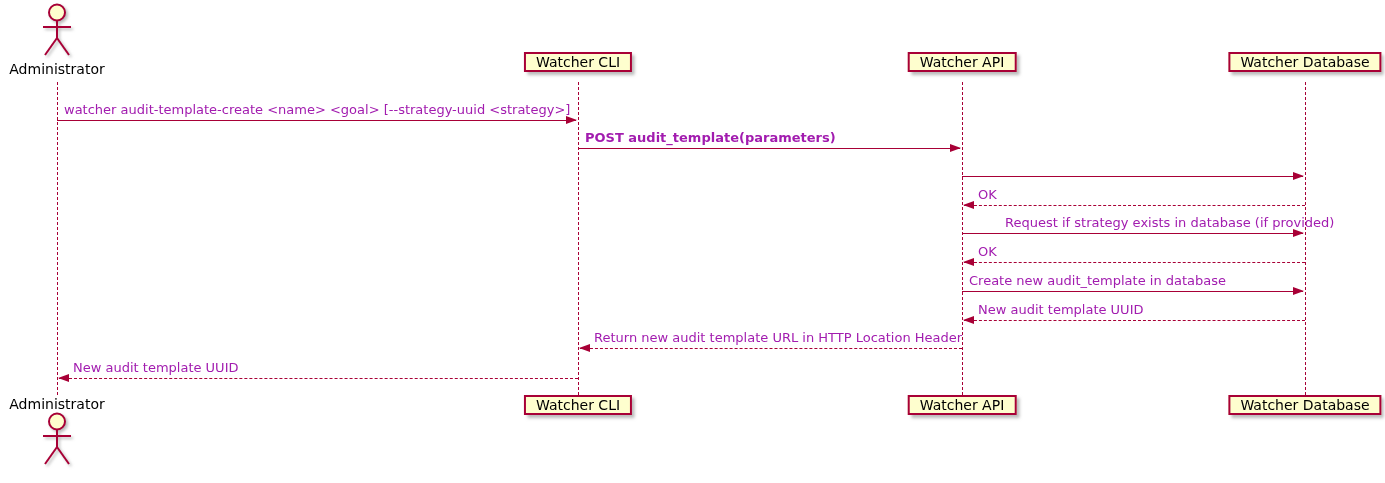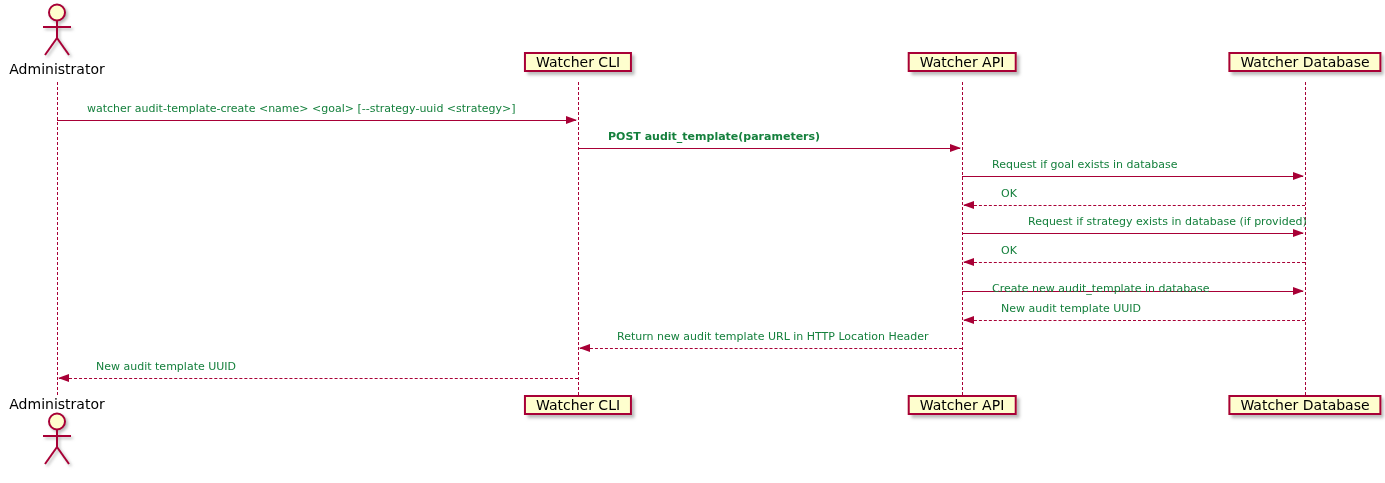--- a/index.html
+++ b/index.html
@@ -47,23 +47,22 @@
   .arrowhead {
     position:absolute;
     width:0; height:0;
     border-top:4.5px solid transparent;
     border-bottom:4.5px solid transparent;
   }
   .arrowhead.right { border-left:11px solid #A80036; }
   .arrowhead.left  { border-right:11px solid #A80036; }
   .msg-label {
     position:absolute;
-    font-size:11px; color:#15803d;
+    font-size:13px; color:#a21caf;
     white-space:nowrap;
-    margin-left:23px;
   }
 </style>
 </head>
 <body>
 
 <div id="diagram">
     <div class="lifeline" style="left: 57px; top: 82px; height: 313px;"></div>
     <div class="actor-figure" style="left: 57px; top: 3px;"><svg width="38" height="56" viewBox="0 0 38 56">
         <circle cx="19" cy="9.5" r="8" fill="#FEFECE" stroke="#A80036" stroke-width="2"></circle>
         <line x1="19" y1="17.5" x2="19" y2="35" stroke="#A80036" stroke-width="2"></line>
@@ -102,33 +101,32 @@
       <span>Watcher Database</span>
     </div>
     <div class="msg-line solid" style="left: 57px; top: 120px; width: 519px;"></div>
     <div class="arrowhead right" style="top: 116px; left: 566px;"></div>
     <div class="msg-label" style="top: 102px; left: 64px;">watcher audit-template-create &lt;name&gt; &lt;goal&gt; [--strategy-uuid &lt;strategy&gt;]</div>
     <div class="msg-line solid" style="left: 578px; top: 148px; width: 382px;"></div>
     <div class="arrowhead right" style="top: 144px; left: 950px;"></div>
     <div class="msg-label" style="top: 130px; left: 585px; font-weight: bold;">POST audit_template(parameters)</div>
     <div class="msg-line solid" style="left: 962px; top: 176px; width: 341px;"></div>
     <div class="arrowhead right" style="top: 172px; left: 1293px;"></div>
-    <div class="msg-label" style="top: 158px; left: 969px;">Request if goal exists in database</div>
     <div class="msg-line dotted" style="left: 964px; top: 205px; width: 341px;"></div>
     <div class="arrowhead left" style="top: 201px; left: 963px;"></div>
     <div class="msg-label" style="top: 187px; left: 978px;">OK</div>
     <div class="msg-line solid" style="left: 962px; top: 233px; width: 341px;"></div>
     <div class="arrowhead right" style="top: 229px; left: 1293px;"></div>
     <div class="msg-label" style="top: 215px; left: 1005px;">Request if strategy exists in database (if provided)</div>
     <div class="msg-line dotted" style="left: 964px; top: 262px; width: 341px;"></div>
     <div class="arrowhead left" style="top: 258px; left: 963px;"></div>
     <div class="msg-label" style="top: 244px; left: 978px;">OK</div>
     <div class="msg-line solid" style="left: 962px; top: 291px; width: 341px;"></div>
     <div class="arrowhead right" style="top: 287px; left: 1293px;"></div>
-    <div class="msg-label" style="top: 282px; left: 969px;">Create new audit_template in database</div>
+    <div class="msg-label" style="top: 273px; left: 969px;">Create new audit_template in database</div>
     <div class="msg-line dotted" style="left: 964px; top: 320px; width: 341px;"></div>
     <div class="arrowhead left" style="top: 316px; left: 963px;"></div>
     <div class="msg-label" style="top: 302px; left: 978px;">New audit template UUID</div>
     <div class="msg-line dotted" style="left: 580px; top: 348px; width: 382px;"></div>
     <div class="arrowhead left" style="top: 344px; left: 579px;"></div>
     <div class="msg-label" style="top: 330px; left: 594px;">Return new audit template URL in HTTP Location Header</div>
     <div class="msg-line dotted" style="left: 59px; top: 378px; width: 519px;"></div>
     <div class="arrowhead left" style="top: 374px; left: 58px;"></div>
     <div class="msg-label" style="top: 360px; left: 73px;">New audit template UUID</div>
   </div>

